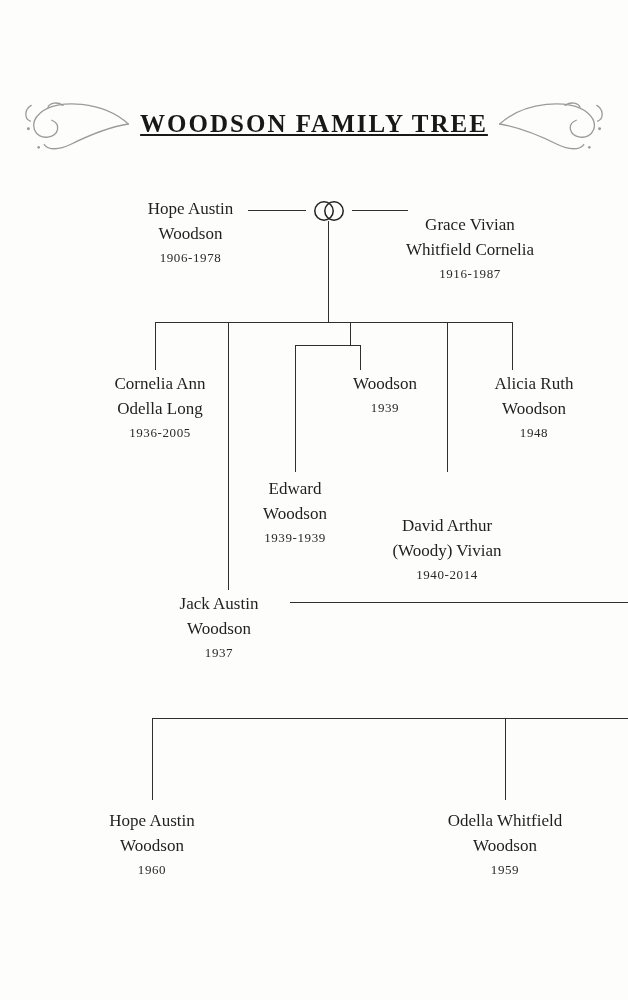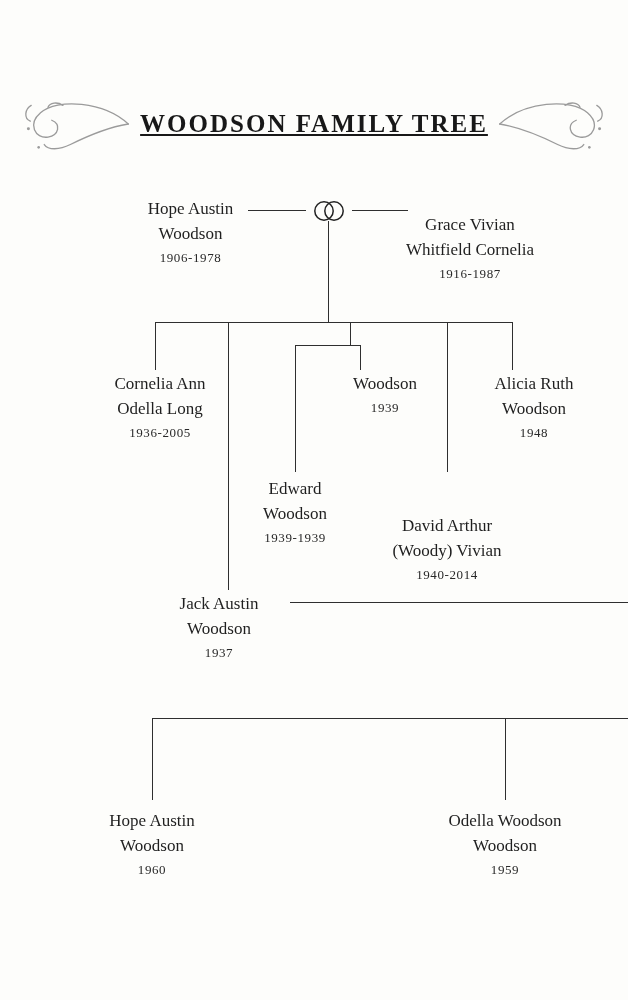--- a/index.html
+++ b/index.html
@@ -135,18 +135,18 @@
   <div class="vline" style="left:152px; top:718px; height:82px;"></div>
   <div class="vline" style="left:505px; top:718px; height:82px;"></div>
 
   <div class="person" style="left:83px; top:808px; width:138px;">
     <div class="nm">Hope Austin</div>
     <div class="nm">Woodson</div>
     <div class="yr">1960</div>
   </div>
 
   <div class="person" style="left:428px; top:808px; width:154px;">
-    <div class="nm">Odella Woodson</div>
+    <div class="nm">Odella Whitfield</div>
     <div class="nm">Woodson</div>
     <div class="yr">1959</div>
   </div>
 
 </div>
 
 </body></html>

